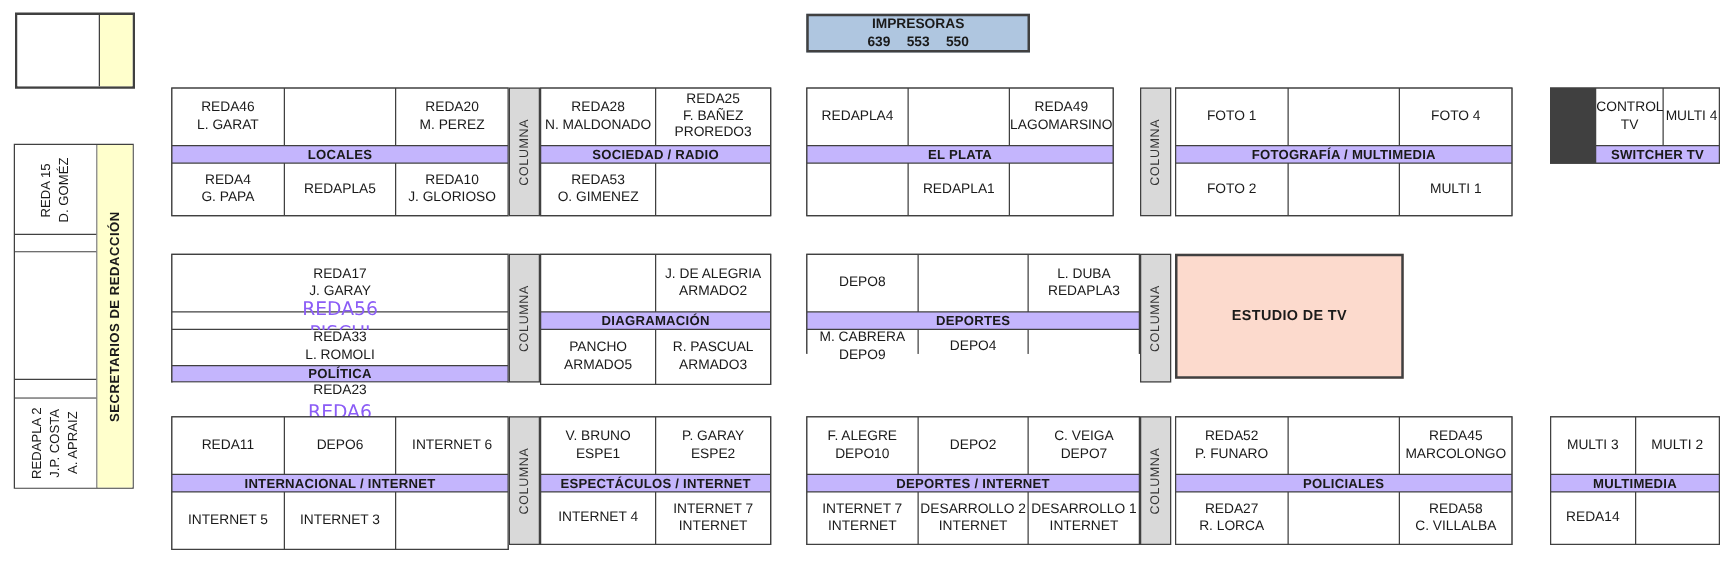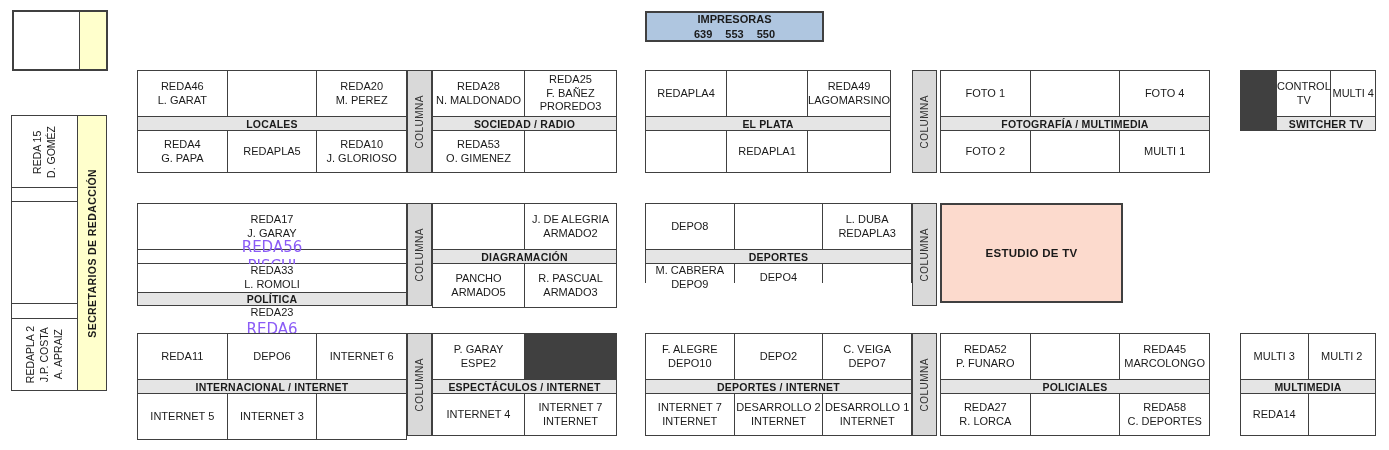--- a/index.html
+++ b/index.html
@@ -6,21 +6,21 @@
   .canvas { position:relative; width:1389px; height:450px; background:#fff;
             font-family:"Liberation Sans", sans-serif; color:#1a1a1a; overflow:hidden; }
 
   
   .block { position:absolute; box-sizing:border-box; display:grid; gap:1px;
            background:#404040; border:1px solid #404040; }
   .rows3 { grid-template-rows:45px 13px 1fr; }
   .rows2 { grid-template-rows:45px 13px;padding-left:36px; }
   .cell  { background:#fff; display:flex; align-items:center; justify-content:center;
            text-align:center; font-size:11px; line-height:1.25; white-space:pre-line; }
-  .hdr   { background:#e5e5e5; display:flex; align-items:center; justify-content:center;
+  .hdr   { background:#c4b5fd; display:flex; align-items:center; justify-content:center;
            font-weight:bold; font-size:10.5px; letter-spacing:.2px; white-space:pre; }
   .cell-alt { font-family:"DejaVu Sans", sans-serif; font-size:15px; color:#8b5cf6; }
 
   
   .vtext { writing-mode:vertical-rl; transform:rotate(180deg); white-space:pre-line;
            text-align:center; }
 
   
   .columna { position:absolute; box-sizing:border-box; width:25px; background:#D9D9D9;
              border:1px solid #404040; display:flex; align-items:center; justify-content:center; }
@@ -196,20 +196,22 @@
       <div class="cell">INTERNET 6</div>
       <div class="hdr" style="grid-column: 1 / -1;">INTERNACIONAL / INTERNET</div>
       <div class="cell">INTERNET 5</div>
       <div class="cell">INTERNET 3</div>
       <div class="cell"></div>
     </div>
   <div class="columna" style="left:407px;top:333px;height:103px">
       <span class="vtext">COLUMNA</span>
     </div>
   <div class="block rows3" style="left: 432px; top: 333px; width: 185px; height: 103px; grid-template-columns: repeat(2, 1fr);">
+      <div class="cell">V. BRUNO
+ESPE1</div>
       <div class="cell">P. GARAY
 ESPE2</div>
       <div class="hdr" style="grid-column: 1 / -1;">ESPECTÁCULOS / INTERNET</div>
       <div class="cell">INTERNET 4</div>
       <div class="cell">INTERNET 7
 INTERNET</div>
     </div>
   <div class="block rows3" style="left: 645px; top: 333px; width: 267px; height: 103px; grid-template-columns: repeat(3, 1fr);">
       <div class="cell">F. ALEGRE
 DEPO10</div>
@@ -231,21 +233,21 @@
       <div class="cell">REDA52
 P. FUNARO</div>
       <div class="cell"></div>
       <div class="cell">REDA45
 MARCOLONGO</div>
       <div class="hdr" style="grid-column: 1 / -1;">POLICIALES</div>
       <div class="cell">REDA27
 R. LORCA</div>
       <div class="cell"></div>
       <div class="cell">REDA58
-C. DEPORTES</div>
+C. VILLALBA</div>
     </div>
   <div class="block rows3" style="left: 1240px; top: 333px; width: 136px; height: 103px; grid-template-columns: repeat(2, 1fr);">
       <div class="cell">MULTI 3</div>
       <div class="cell">MULTI 2</div>
       <div class="hdr" style="grid-column: 1 / -1;">MULTIMEDIA</div>
       <div class="cell">REDA14</div>
       <div class="cell"></div>
     </div>
 
 </div>

